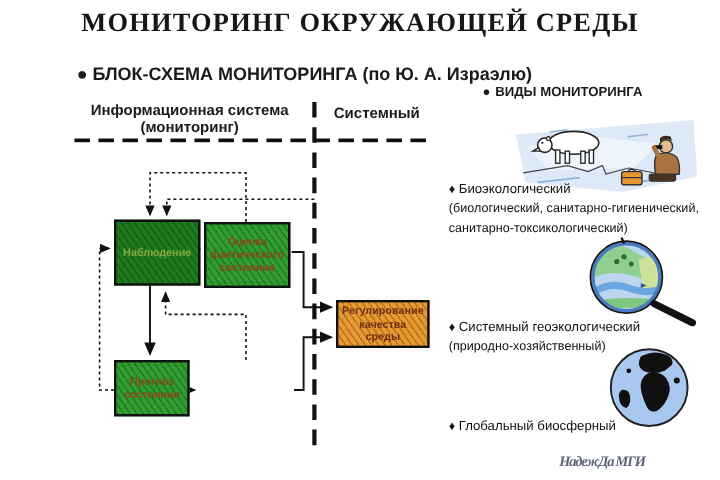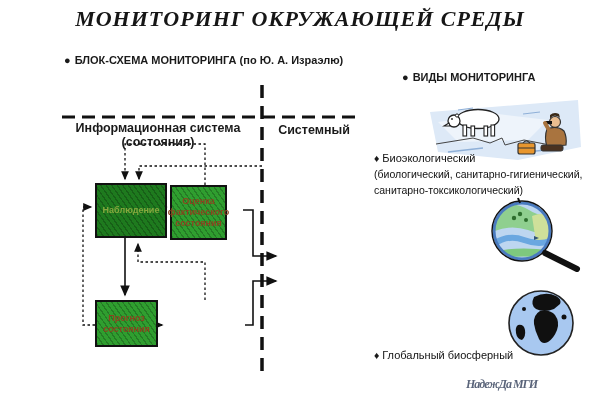--- a/index.html
+++ b/index.html
@@ -1,33 +1,33 @@
 <!DOCTYPE html>
 <html><head>
 <meta charset="utf-8">
 <style>
   html,body{margin:0;padding:0;background:#fff;}
   .page{position:relative;width:600px;height:400px;background:#fff;overflow:hidden;
         font-family:"Liberation Sans",sans-serif;color:#1a1a1a;}
   .title{position:absolute;left:0;top:6px;width:600px;margin:0;text-align:center;
-         font-family:"Liberation Serif",serif;font-style:italic;font-weight:bold;
+         font-family:"Liberation Serif",serif;font-weight:bold;
          font-size:22px;letter-spacing:1px;color:#161616;}
-  .scheme-heading{position:absolute;left:64px;top:54px;font-size:11px;font-weight:bold;white-space:nowrap;}
+  .scheme-heading{position:absolute;left:64px;top:54px;font-size:15px;font-weight:bold;white-space:nowrap;}
   .types-heading{position:absolute;left:402px;top:71px;font-size:11px;font-weight:bold;white-space:nowrap;}
   .bullet{margin-right:4px;}
-  .col-head{position:absolute;font-size:12.5px;font-weight:bold;text-align:center;line-height:1.15;margin-top:36px;}
+  .col-head{position:absolute;font-size:12.5px;font-weight:bold;text-align:center;line-height:1.15;}
   .col-head.info{left:62px;top:85px;width:192px;}
   .col-head.mgmt{left:268px;top:87px;width:92px;}
   .overlay{position:absolute;left:0;top:0;width:600px;height:400px;}
   .fbox{position:absolute;box-sizing:border-box;border:2.5px solid #111;display:flex;
         align-items:center;justify-content:center;text-align:center;
         font-size:9px;font-weight:bold;line-height:1.2;padding:2px;}
   .hatch{background-image:repeating-linear-gradient(55deg,rgba(0,0,0,.22) 0 1.3px,rgba(255,255,255,0) 1.3px 4.5px);}
   .obs{left:95px;top:183px;width:72px;height:55px;background-color:#1e7a1e;color:#86a83e;}
-  .actual{left:170px;top:185px;width:57px;height:55px;background-color:#2f9e2f;color:#8a4520;}
+  .actual{left:170px;top:185px;width:72px;height:55px;background-color:#2f9e2f;color:#8a4520;}
   .forecast{left:95px;top:300px;width:63px;height:47px;background-color:#2f9e2f;color:#8a4520;}
   .fassess{left:166px;top:300px;width:79px;height:50px;background-color:#3fcc3f;color:#9c3a22;
            background-image:repeating-linear-gradient(55deg,rgba(0,0,0,.10) 0 1.3px,rgba(255,255,255,0) 1.3px 5px);}
   .regul{left:280px;top:250px;width:78px;height:40px;background-color:#e8992f;color:#6e2f12;}
   .type-item{position:absolute;font-size:10.5px;line-height:1.5;}
   .type-label{font-weight:bold;white-space:nowrap;}
   .type-label .lbl{font-weight:normal;font-size:11px;color:#111;}
   .type-note{font-size:10.5px;color:#111;white-space:nowrap;}
   .it1{left:374px;top:150px;}
   .it2{left:374px;top:265px;}
@@ -46,21 +46,21 @@
 <div class="page">
 
   <h1 class="title">МОНИТОРИНГ ОКРУЖАЮЩЕЙ СРЕДЫ</h1>
 
   <div class="scheme-heading">
     <span class="bullet">●</span><span>БЛОК-СХЕМА МОНИТОРИНГА (по Ю. А. Израэлю)</span>
   </div>
 
   <div class="col-head info">
     <div>Информационная система</div>
-    <div>(состояния)</div>
+    <div>(мониторинг)</div>
   </div>
   <div class="col-head mgmt">Системный</div>
 
   <svg class="overlay" viewBox="0 0 600 400">
     <defs>
       <marker id="arr" markerWidth="8" markerHeight="8" refX="6" refY="3" orient="auto">
         <path d="M0,0 L7,3 L0,6 z" fill="#111"></path>
       </marker>
     </defs>
 
@@ -79,20 +79,21 @@
       <path d="M205,185 V144 H125 V179" marker-end="url(#arr)"></path>
       <path d="M262,166 H139 V179" marker-end="url(#arr)"></path>
       <path d="M205,300 V262 H138 V244" marker-end="url(#arr)"></path>
       <path d="M95,325 H83 V207 H91" marker-end="url(#arr)"></path>
     </g>
   </svg>
 
   <div class="fbox hatch obs">Наблюдение</div>
   <div class="fbox hatch actual">Оценка фактического состояния</div>
   <div class="fbox hatch forecast">Прогноз состояния</div>
+  <div class="fbox hatch regul">Регулирование качества среды</div>
 
   <div class="types-heading">
     <span class="bullet">●</span><span>ВИДЫ МОНИТОРИНГА</span>
   </div>
 
   <div class="illus bear">
     <svg viewBox="0 0 155 72" width="155" height="72">
       <polygon points="2,20 150,8 153,55 90,68 10,60" fill="#dde9f7"></polygon>
       <polygon points="10,30 70,22 120,28 100,48 30,50" fill="#eef4fb"></polygon>
       <path d="M8,52 L45,46 L62,51 L74,46 L77,53 L96,48 L122,53" stroke="#444" stroke-width="1" fill="none"></path>
@@ -155,20 +156,27 @@
         <circle cx="52" cy="24" r="2" fill="#2d6e2d"></circle>
         <path d="M60,40 l5,2 l-5,2 z" fill="#335577"></path>
       </g>
       <circle cx="48" cy="35" r="28" fill="none" stroke="#4a7bbf" stroke-width="3"></circle>
       <circle cx="48" cy="35" r="30" fill="none" stroke="#111" stroke-width="1.4"></circle>
       <line x1="44" y1="2" x2="46" y2="7" stroke="#111" stroke-width="2"></line>
       <line x1="71" y1="57" x2="103" y2="73" stroke="#111" stroke-width="6" stroke-linecap="round"></line>
     </svg>
   </div>
 
+  <div class="type-item it2">
+    <div class="type-label">
+      <span>♦</span>
+      <span class="lbl">Системный  геоэкологический</span>
+    </div>
+    <div class="type-note">(природно-хозяйственный)</div>
+  </div>
 
   <div class="illus globe">
     <svg viewBox="0 0 84 73" width="84" height="73">
       <circle cx="41" cy="36" r="32" fill="#a8c8f0" stroke="#222" stroke-width="1.6"></circle>
       <g fill="#101010">
         <path d="M34,10 q12,-6 22,-1 q6,3 4,8 l-6,5 q-10,4 -18,0 q-6,-4 -2,-12 z"></path>
         <path d="M40,24 q10,-2 15,4 q5,7 2,15 q-3,8 -9,12 q-6,3 -9,-3 q-4,-8 -5,-15 q-1,-9 6,-13 z"></path>
         <path d="M18,38 q6,-1 7,5 q1,7 -3,10 q-5,-1 -6,-7 q-1,-6 2,-8 z"></path>
         <circle cx="64" cy="30" r="2.5"></circle>
         <circle cx="24" cy="22" r="2"></circle>

